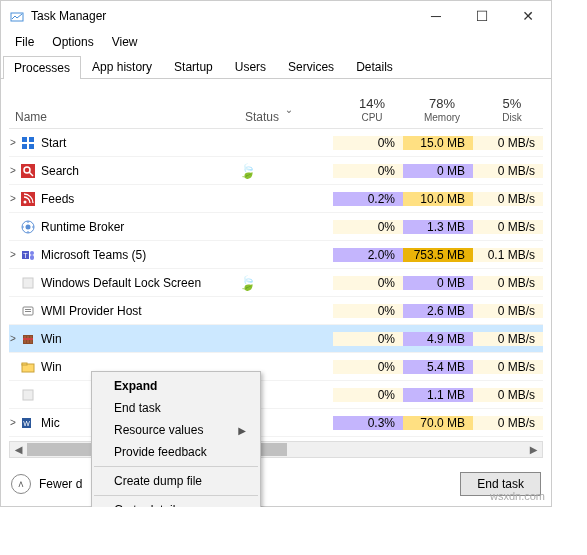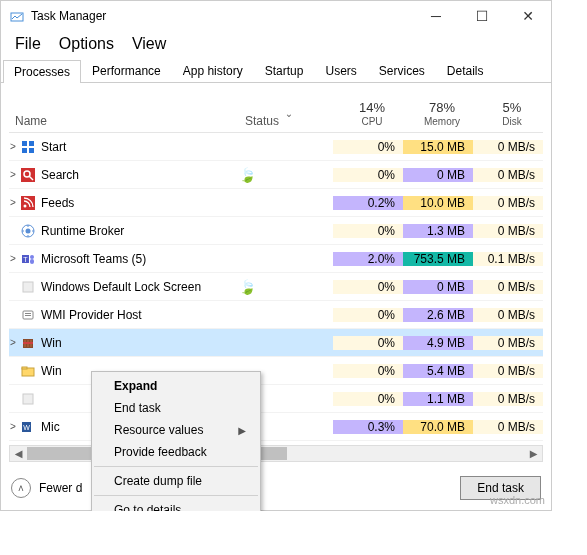--- a/index.html
+++ b/index.html
@@ -3,21 +3,21 @@
 <meta charset="utf-8">
 <style>
   * { box-sizing: border-box; font-family: "Segoe UI", Tahoma, sans-serif; }
   body { margin: 0; background: #fff; font-size: 12px; color: #000; }
   .window { width: 552px; border: 1px solid #ccc; background: #fff; position: relative; }
   .titlebar { display: flex; align-items: center; height: 30px; padding-left: 8px; }
   .titlebar .icon { width: 16px; height: 16px; margin-right: 6px; display: flex; align-items: center; justify-content: center; }
   .titlebar .title { flex: 1; font-size: 12px; }
   .winbtns { display: flex; }
   .winbtn { width: 46px; height: 30px; display: flex; align-items: center; justify-content: center; font-size: 14px; color: #333; }
-  .menubar { display: flex; gap: 2px; padding: 2px 6px 4px; font-size: 16px; }
+  .menubar { display: flex; gap: 2px; padding: 2px 6px 4px; font-size: 12px; }
   .menubar div { padding: 2px 8px; cursor: default; }
   .tabbar { display: flex; border-bottom: 1px solid #ccc; padding-left: 2px; }
   .tab { padding: 4px 10px; font-size: 12px; border: 1px solid transparent; border-bottom: none; cursor: default; }
   .tab.active { background: #fff; border-color: #ccc; position: relative; top: 1px; }
   .content { padding: 8px 8px 6px 8px; }
   .grid-head { display: flex; border-bottom: 1px solid #e5e5e5; font-size: 12px; color: #555; align-items: flex-end; height: 42px; }
   .col-name { flex: 0 0 230px; padding: 4px 6px; }
   .col-status { flex: 0 0 100px; padding: 4px 6px; text-align: left; position: relative; }
   .col-status .sort { position:absolute; top:-2px; left:50%; transform:translateX(-50%); font-size:10px; color:#666; }
   .col-num { flex: 0 0 70px; padding: 2px 8px 4px 4px; text-align: center; line-height: 1.2; }
@@ -28,21 +28,21 @@
   .row.selected { background: #cce8ff; }
   .arrow { width:12px; text-align:center; color:#555; font-size:10px; }
   .app-icon { width:16px; height:16px; margin: 0 6px 0 4px; display:flex; align-items:center; justify-content:center; border-radius:2px; font-size:10px; }
   .rname { flex: 0 0 192px; overflow:hidden; white-space:nowrap; text-overflow:ellipsis; font-size:12px; }
   .rstatus { flex: 0 0 100px; padding-left:6px; }
   .rstatus .leaf { color:#2e8b2e; font-size:14px; }
   .rnum { flex: 0 0 70px; text-align:right; padding-right:8px; font-size:12px; }
   .heat0 { background:#fff8e1; }
   .heat1 { background:#c4b5fd; }
   .heat2 { background:#ffe082; }
-  .heat3 { background:#14b8a6; }
+  .heat3 { background:#eab308; }
   .scrollbar-h { display:flex; height:17px; border:1px solid #ddd; margin-top:4px; background:#f0f0f0; align-items:center; justify-content:space-between; }
   .sb-btn { width:17px; height:15px; display:flex; align-items:center; justify-content:center; font-size:10px; color:#666; }
   .sb-track { flex:1; height:15px; position:relative; }
   .sb-thumb { position:absolute; left:0; top:1px; height:13px; width:260px; background:#c0c0c0; }
   .footer { display:flex; align-items:center; padding:8px 10px 10px; gap:8px; }
   .chev-circle { width:20px; height:20px; border:1px solid #888; border-radius:50%; display:flex; align-items:center; justify-content:center; font-size:10px; color:#555; }
   .footer-spacer { flex:1; }
   .end-btn { border:1px solid #888; background:#e6e6e6; padding:4px 16px; font-size:12px; }
   .watermark { position:absolute; bottom:4px; right:6px; font-size:11px; color:#aaa; }
 
@@ -75,21 +75,20 @@
   </div>
 
   <div class="menubar">
     <div>File</div>
     <div>Options</div>
     <div>View</div>
   </div>
 
   <div class="tabbar">
     <div class="tab active">Processes</div>
-    <div class="tab">Performance</div>
     <div class="tab">App history</div>
     <div class="tab">Startup</div>
     <div class="tab">Users</div>
     <div class="tab">Services</div>
     <div class="tab">Details</div>
   </div>
 
   <div class="content">
 
     <div class="grid-head">

